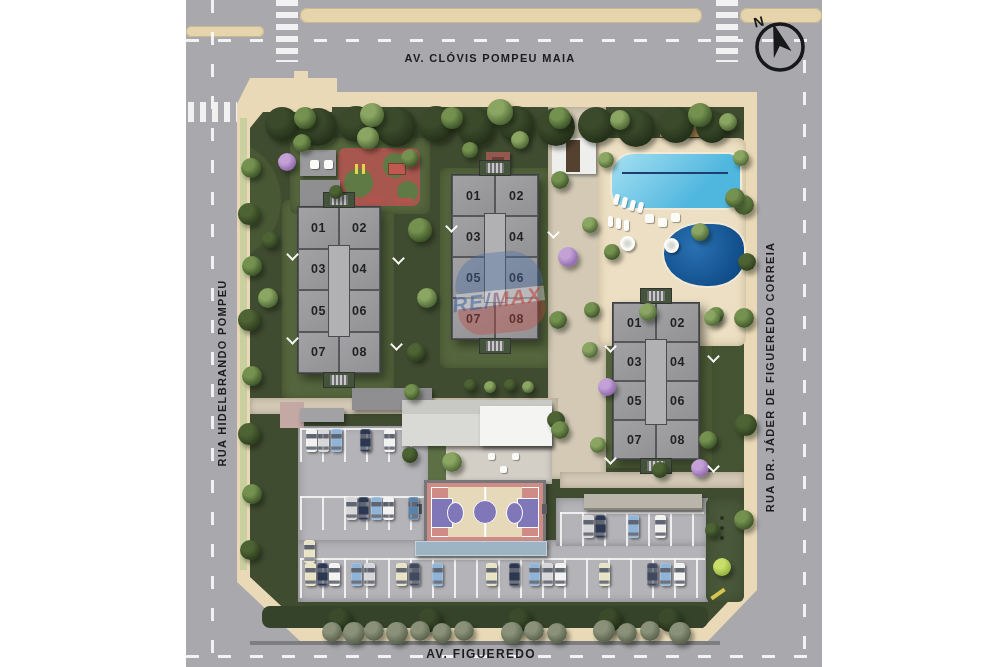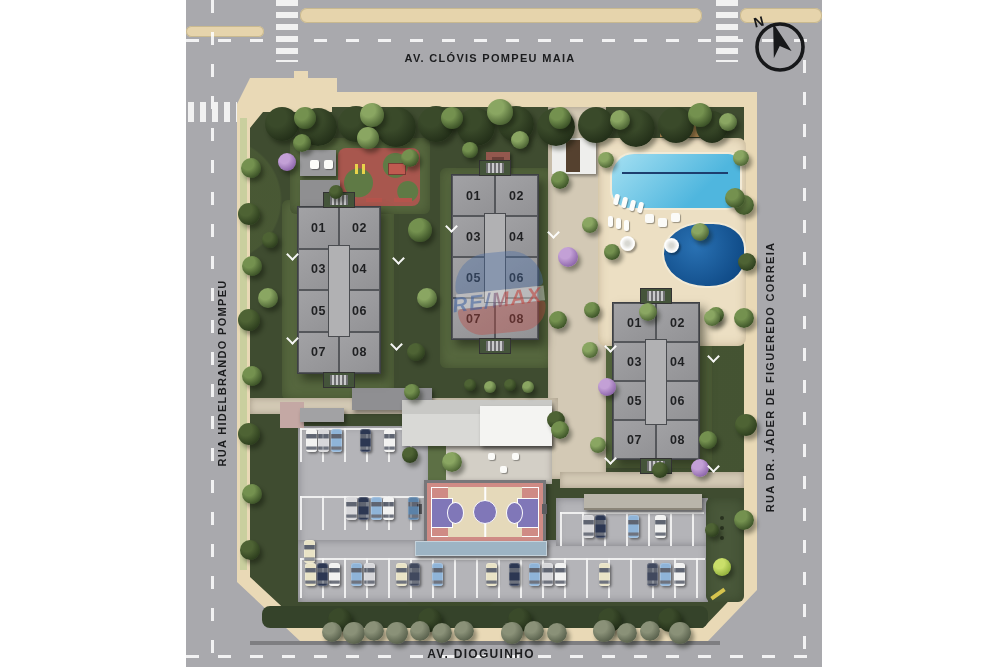--- a/index.html
+++ b/index.html
@@ -113,21 +113,21 @@
   <div class="median" style="left:186px;top:26px;width:78px;height:11px;"></div>
   <div class="dash-h" style="left:186px;top:39px;width:634px;"></div>
   <div class="dash-h" style="left:186px;top:655px;width:634px;"></div>
   <div class="dash-v" style="left:211px;top:0;height:667px;"></div>
   <div class="dash-v" style="left:803px;top:60px;height:600px;"></div>
   <div class="zebra-v" style="left:276px;top:0;width:22px;height:62px;"></div>
   <div class="zebra-v" style="left:716px;top:0;width:22px;height:62px;"></div>
   <div class="zebra-h" style="left:188px;top:102px;width:49px;height:20px;"></div>
 
   <div class="street horiz" style="left:490px;top:58px;">AV. CLÓVIS POMPEU MAIA</div>
-  <div class="street horiz" style="left:481px;top:654px;font-size:12px;">AV. DIOGUINHO</div>
+  <div class="street horiz" style="left:481px;top:654px;font-size:12px;">AV. FIGUEREDO</div>
   <div class="street vert" style="left:222px;top:373px;">RUA HIDELBRANDO POMPEU</div>
   <div class="street vert" style="left:770px;top:377px;">RUA DR. JÁDER DE FIGUEREDO CORREIA</div>
 
   <div class="compass" style="left:748px;top:10px;">
     <svg width="62" height="68" viewBox="0 0 62 68">
       <circle cx="32" cy="37" r="23" fill="none" stroke="#17181a" stroke-width="3.6"></circle>
       <g transform="rotate(-16 32 37)">
         <path d="M32 12 L42 44 L32 36 L23 46 Z" fill="#17181a"></path>
       </g>
       <text x="6" y="17" font-family="Liberation Sans, sans-serif" font-weight="bold" font-size="14" fill="#17181a" transform="rotate(-14 10 13)">N</text>

